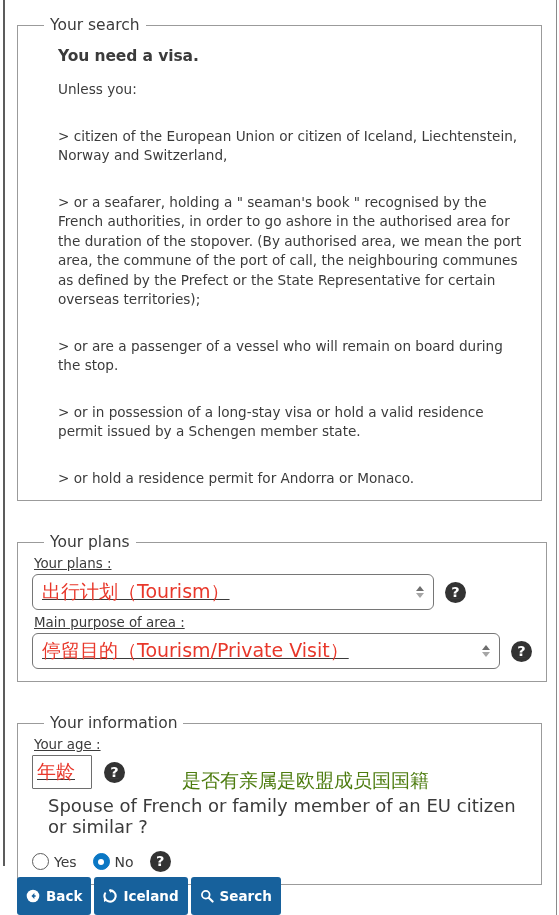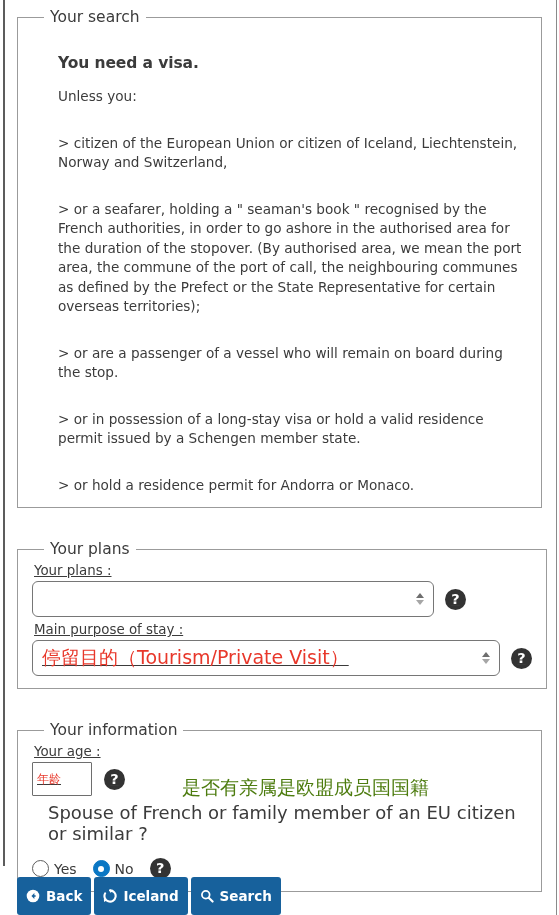--- a/index.html
+++ b/index.html
@@ -31,21 +31,21 @@
     left: 556px;
     top: 0;
     width: 0;
     height: 915px;
     border-left: 1px solid #8a8a8a;
   }
 
   #content {
     position: absolute;
     left: 17px;
-    top: 8px;
+    top: 16px;
     width: 525px;
   }
 
   fieldset.box {
     border: 1px solid #9b9b9b;
     margin: 0 0 0 0;
     padding: 0 14px 12px 14px;
     background: #ffffff;
   }
   fieldset.box > legend {
@@ -56,21 +56,21 @@
     margin-left: 12px;
   }
 
   .gap { height: 32px; }
 
   
   .result-title {
     font-size: 15.5px;
     font-weight: bold;
     color: #3b3b3b;
-    margin: 28px 0 0 26px;
+    margin: 13px 0 0 26px;
     letter-spacing: -0.1px;
   }
   .para {
     font-size: 13.6px;
     line-height: 19.5px;
     color: #3b3b3b;
     margin: 27px 0 0 26px;
     max-width: 470px;
   }
   .para.first { margin-top: 15px; }
@@ -143,21 +143,21 @@
   }
 
   
   .age-input {
     width: 60px;
     height: 34px;
     border: 1px solid #6e6e6e;
     border-radius: 1px;
     background: #ffffff;
     color: #e8372a;
-    font-size: 12px;
+    font-size: 19px;
     font-family: "DejaVu Sans", "Liberation Sans", sans-serif;
     padding: 0 4px;
     text-align: left;
     outline: none;
   }
 
   .annot-cn {
     color: #4d7c0f;
     font-size: 19px;
     white-space: nowrap;
@@ -268,31 +268,32 @@
 
   <div class="gap"></div>
 
   <fieldset class="box">
     <legend>Your plans</legend>
 
     <div class="row-block">
       <div class="field-label">Your plans :</div>
       <div class="field-row">
         <div class="select-box plans">
+          <span>出行计划（Tourism）</span>
           <span class="stepper">
             <i class="up"></i>
               <i class="down"></i>
           </span>
         </div>
         <span class="help-icon">?</span>
       </div>
     </div>
 
     <div class="row-block">
-      <div class="field-label">Main purpose of stay :</div>
+      <div class="field-label">Main purpose of area :</div>
       <div class="field-row">
         <div class="select-box purpose">
           <span>停留目的（Tourism/Private Visit）</span>
           <span class="stepper">
             <i class="up"></i>
               <i class="down"></i>
           </span>
         </div>
         <span class="help-icon">?</span>
       </div>

